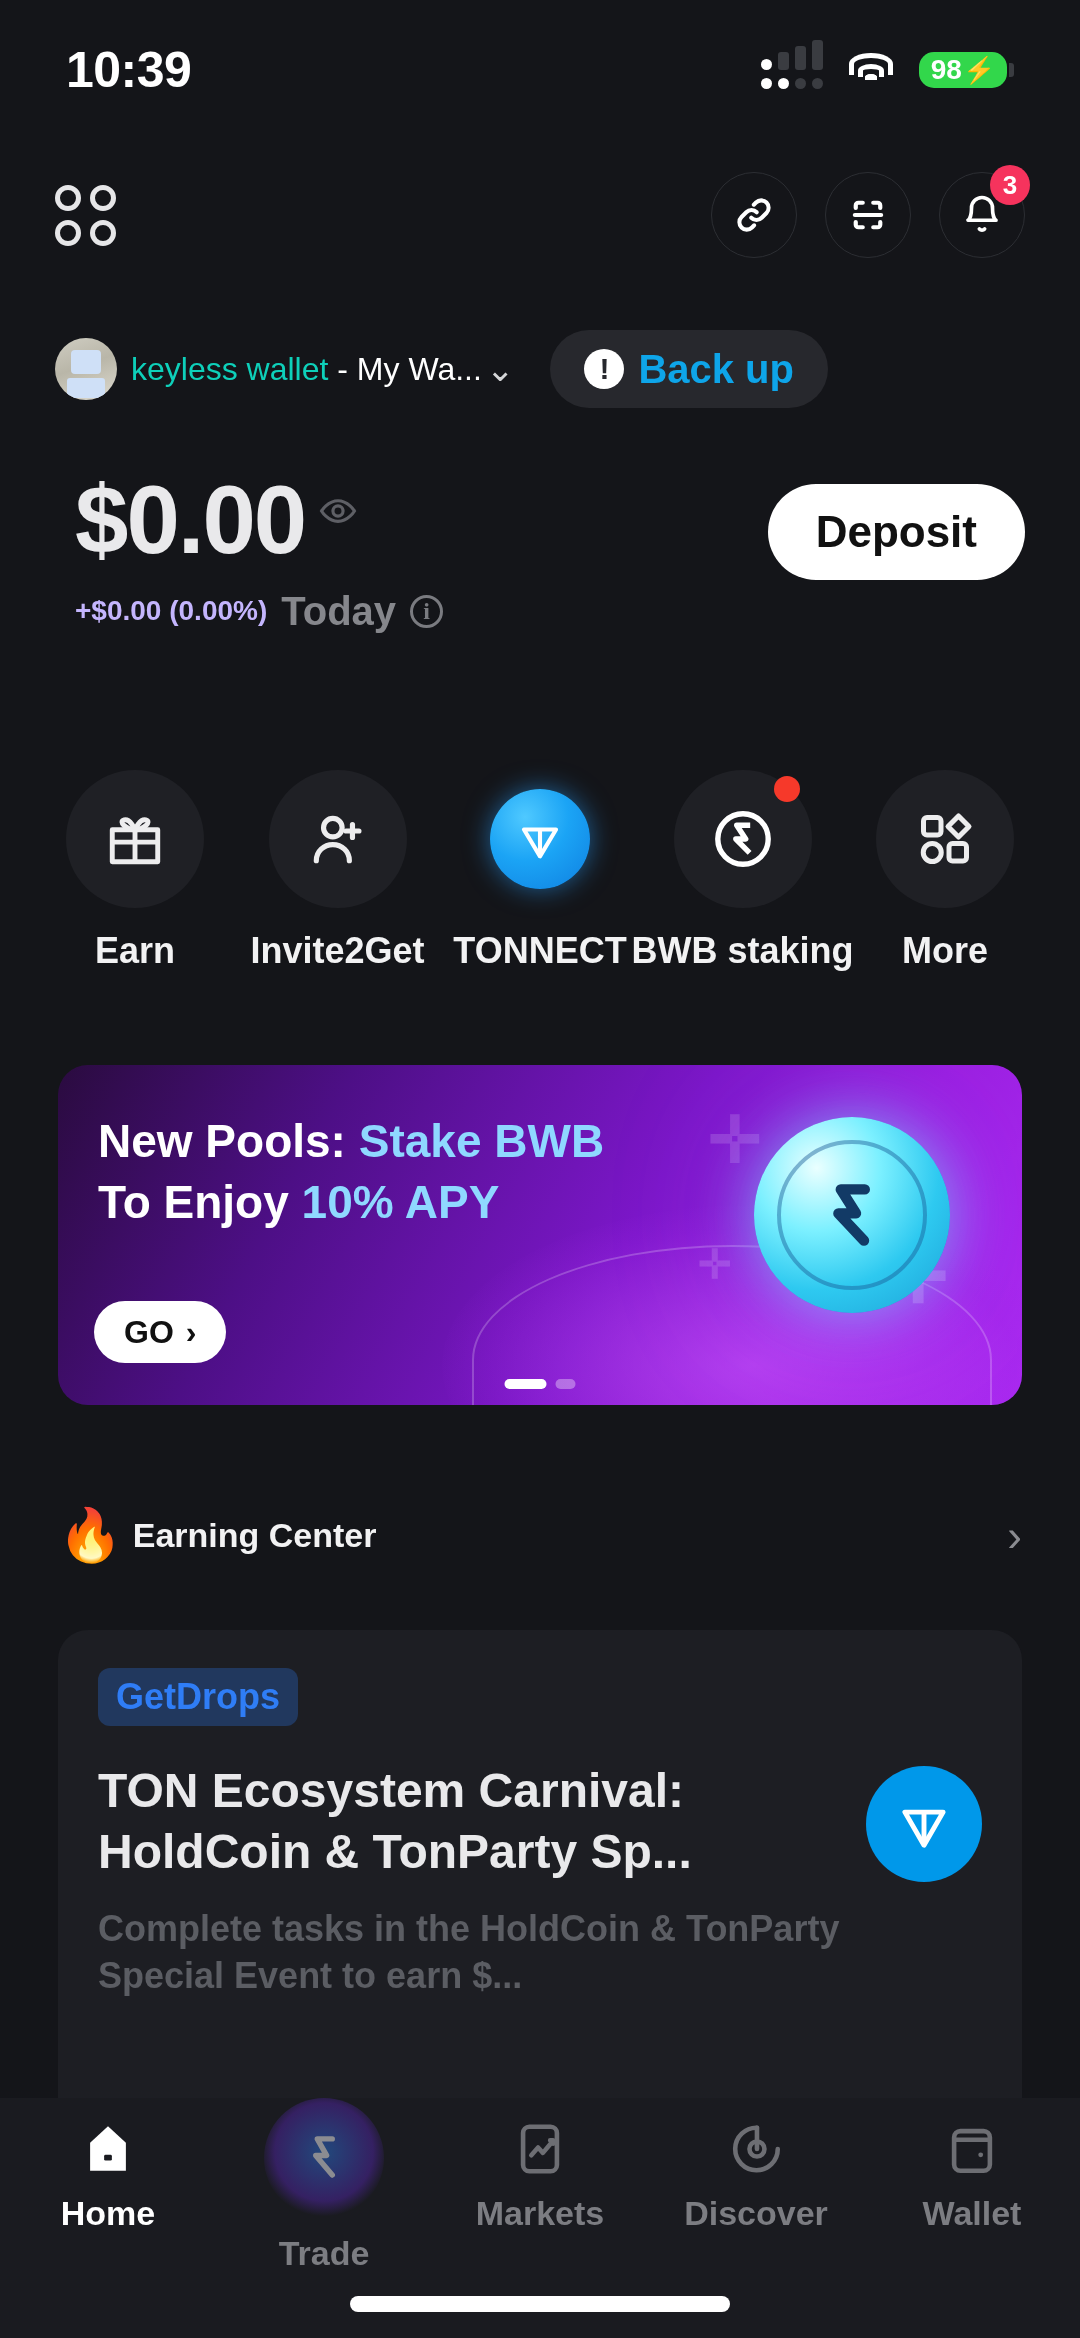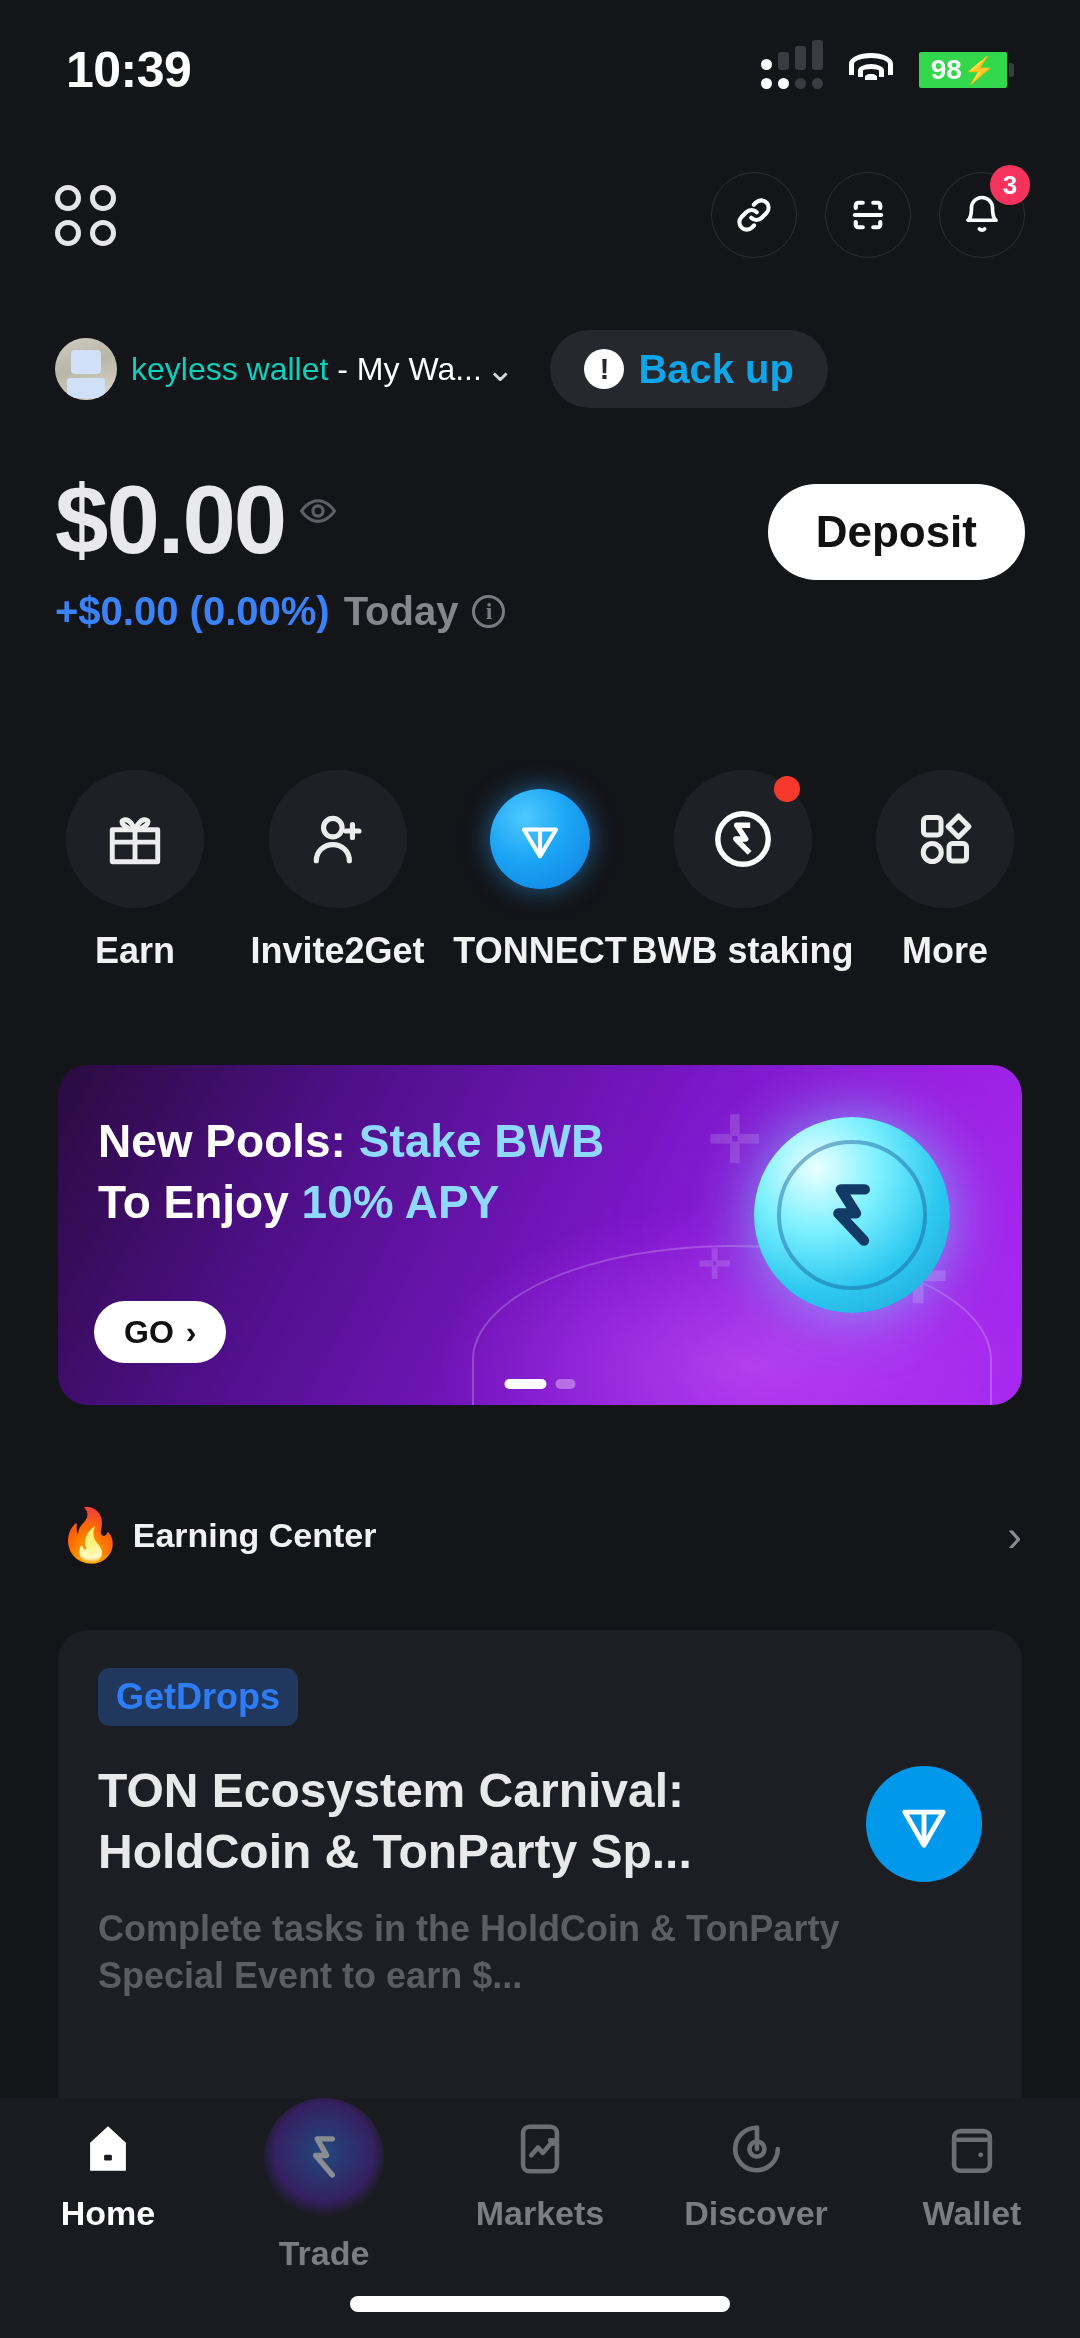--- a/index.html
+++ b/index.html
@@ -27,21 +27,21 @@
   .sig i.b4 { height:30px; }
   .sig i.r2 { height:11px; border-radius:50%; }
   .sig i.on { background:#ffffff; }
   .wifi { width:44px; height:34px; position:relative; }
   .wifi span { position:absolute; left:50%; transform:translateX(-50%); border:5px solid #fff; border-bottom:none; border-radius:50% 50% 0 0; }
   .wifi .w1 { width:44px; height:22px; top:0; }
   .wifi .w2 { width:26px; height:13px; top:11px; }
   .wifi .w3 { width:10px; height:6px; top:21px; border-width:6px; }
   .battery { display:flex; align-items:center; }
   .bat-body {
-    background:#32d74b; border-radius:2px; height:36px; min-width:88px;
+    background:#32d74b; border-radius:15px; height:36px; min-width:88px;
     display:flex; align-items:center; justify-content:center; gap:1px;
     padding:0 7px;
   }
   .bat-pct { color:#0f2a13; font-size:28px; font-weight:bold; color:#fff; }
   .bolt { color:#fff; font-size:26px; font-weight:bold; }
   .bat-cap { width:5px; height:14px; background:#3a3c41; border-radius:0 3px 3px 0; margin-left:2px; }
 
   
   .topnav { position:absolute; top:160px; left:0; right:0; height:110px; display:flex; align-items:center; justify-content:space-between; padding:0 55px; }
   .apps-grid { display:grid; grid-template-columns:repeat(2,26px); grid-template-rows:repeat(2,26px); gap:9px; cursor:pointer; }
@@ -68,26 +68,26 @@
   .chev-down { color:#d5d6d8; font-size:34px; margin-left:4px; }
   .backup-btn {
     margin-left:22px; background:#27282d; border-radius:46px; height:78px;
     display:flex; align-items:center; gap:14px; padding:0 34px; cursor:pointer;
   }
   .warn-ic { width:40px; height:40px; border-radius:50%; background:#fff; color:#27282d; font-size:30px; font-weight:bold; display:flex; align-items:center; justify-content:center; }
   .backup-txt { color:#0ea5e9; font-size:40px; font-weight:bold; }
 
   
   .balance-wrap { position:absolute; top:470px; left:55px; right:55px; display:flex; justify-content:space-between; align-items:flex-start; }
-  .bal-left { display:block; }
+  .bal-left { display:block;margin-left:20px; }
   .bal-main { display:flex; align-items:flex-start; gap:14px; }
   .bal-amt { font-size:96px; font-weight:bold; color:#e9e9eb; line-height:1.05; letter-spacing:-2px; }
   .eye { margin-top:22px; }
   .bal-sub { display:flex; align-items:center; gap:14px; margin-top:18px; }
-  .bal-chg { color:#3b82f6; font-size:40px; font-weight:bold; }
+  .bal-chg { color:#c4b5fd; font-size:28px; font-weight:bold; }
   .bal-today { color:#86878c; font-size:40px; font-weight:bold; }
   .info-ic { width:33px; height:33px; border:3px solid #7a7b80; border-radius:50%; color:#7a7b80; font-size:24px; font-weight:bold; display:flex; align-items:center; justify-content:center; font-family:"Liberation Serif", serif; }
   .deposit-btn {
     background:#fff; color:#111; border-radius:48px; height:96px; padding:0 48px;
     font-size:44px; font-weight:bold; display:flex; align-items:center; cursor:pointer; margin-top:14px;
   }
 
   
   .actions { position:absolute; top:770px; left:40px; right:40px; display:flex; justify-content:space-between; }
   .action { width:190px; display:flex; flex-direction:column; align-items:center; cursor:pointer; }

